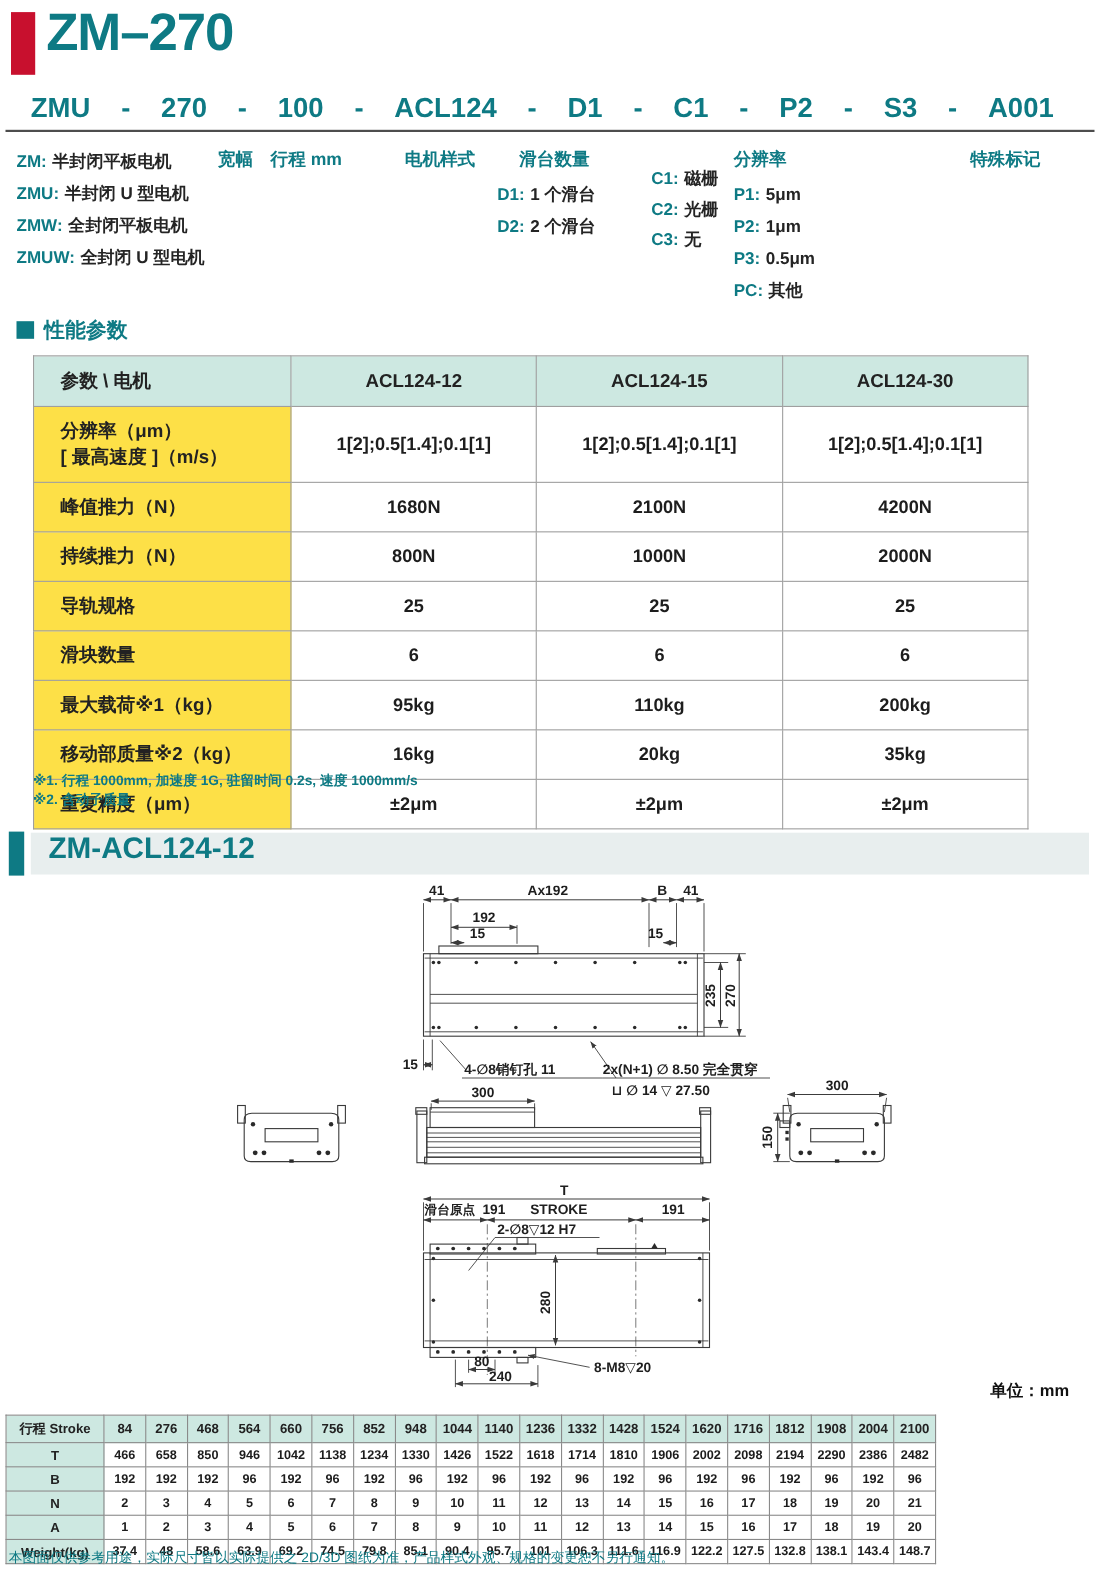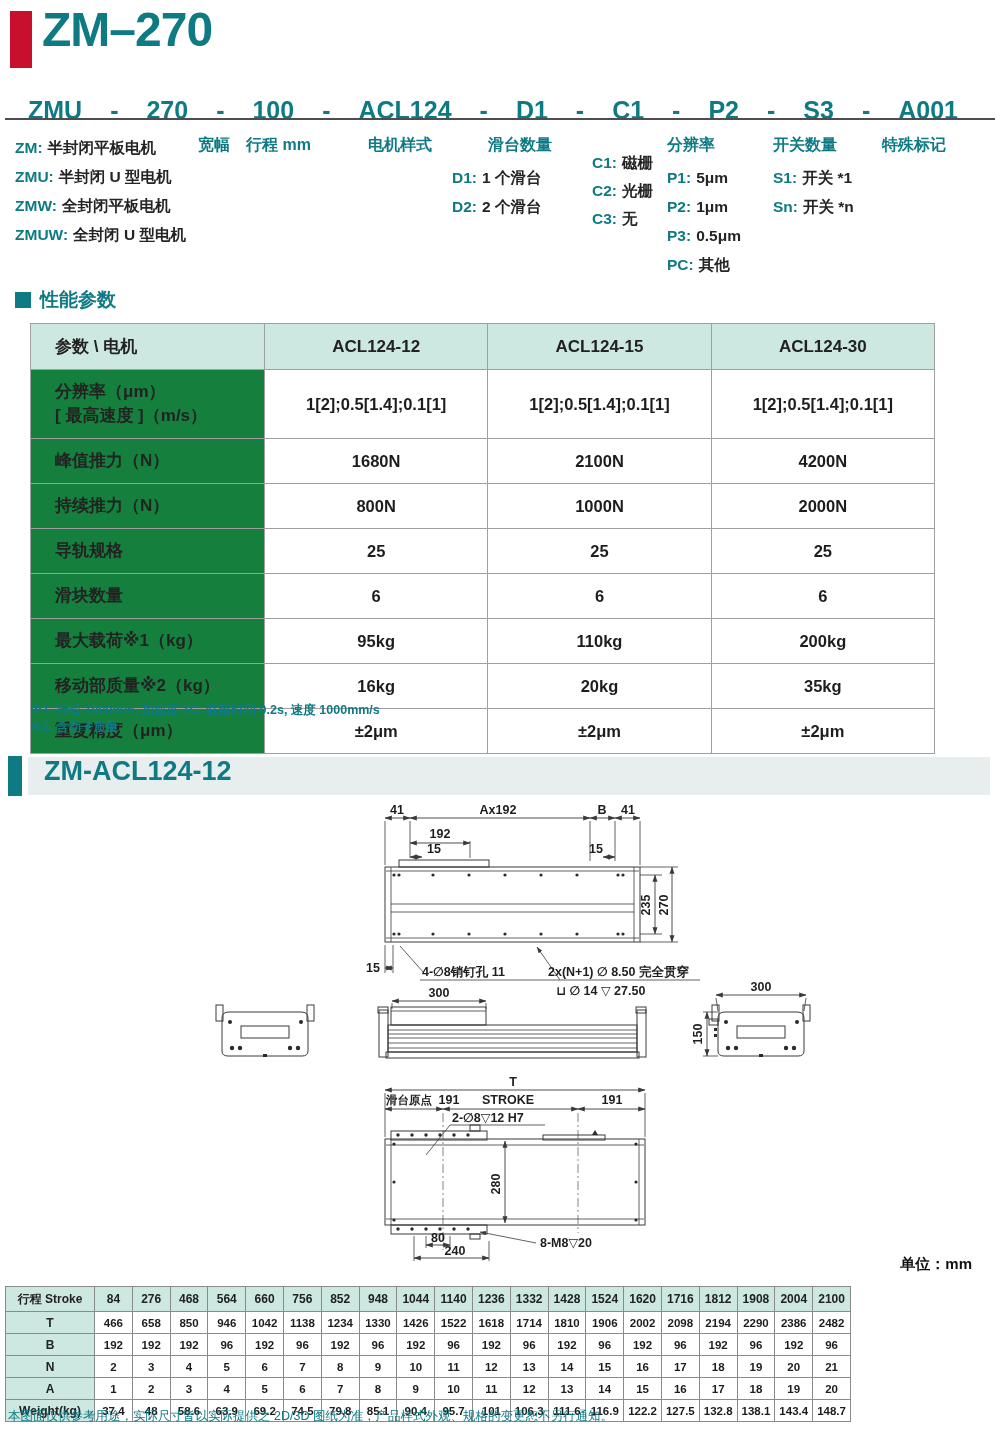--- a/index.html
+++ b/index.html
@@ -4,21 +4,21 @@
 <style>
   html,body{margin:0;padding:0;background:#ffffff;}
   body{font-family:"Liberation Sans","DejaVu Sans",sans-serif;color:#222;}
   #page{position:relative;width:1000px;height:1431px;background:#fff;overflow:hidden;}
   .abs{position:absolute;}
 
   
   #title-bar{left:10px;top:11px;width:22px;height:57px;background:#c8102e;}
   #page-title{left:42px;top:2px;font-size:48px;font-weight:800;color:#0e7a84;letter-spacing:-1px;}
   #model-code{left:28px;top:84px;right:42px;display:flex;justify-content:space-between;
-              font-size:25px;font-weight:800;color:#0e7a84;margin-top:12px;}
+              font-size:25px;font-weight:800;color:#0e7a84;}
   #code-rule{left:5px;top:118px;width:990px;height:2px;background:#4d4d4d;}
 
   
   .lg{position:absolute;font-size:15.5px;font-weight:700;color:#242424;}
   .lg-title{color:#0e7a84;font-size:16px;font-weight:800;margin-bottom:7px;}
   .lg-item{line-height:29px;white-space:nowrap;}
   .lg-item .code{color:#0e7a84;margin-right:5px;}
   #lg-encoder .lg-item{line-height:28px;}
 
   
@@ -27,21 +27,21 @@
   #perf-title{font-size:19px;font-weight:800;color:#0e7a84;}
   #sec2-strip{left:28px;top:757px;width:962px;height:38px;background:#e8eeee;}
   #sec2-bar{left:8px;top:756px;width:14px;height:40px;background:#0e7a84;}
   #sec2-title{left:44px;top:756px;font-size:27px;font-weight:800;color:#0e7a84;}
 
   
   #perf-wrap{left:30px;top:323px;width:905px;}
   table.ptable{border-collapse:collapse;width:905px;table-layout:fixed;}
   .ptable th,.ptable td{border:1px solid #9f9f9f;text-align:center;vertical-align:middle;}
   .ptable thead th{background:#cde8e1;font-size:17px;font-weight:700;padding:11px 4px;}
-  .ptable tbody th{background:#15803d;font-size:17px;font-weight:700;text-align:left;
+  .ptable tbody th{background:#fde047;font-size:17px;font-weight:700;text-align:left;
                    padding:10px 6px 10px 20px;white-space:pre-line;line-height:24px;}
   .ptable td{font-size:16.5px;font-weight:600;color:#1d1d1d;padding:10px 4px;}
   .ptable th.lblcol{width:205px;text-align:left;padding-left:24px;}
   #perf-notes{left:30px;top:702px;color:#0e7a84;font-size:12.5px;font-weight:700;line-height:17px;}
 
   
   #drawing-svg{left:0;top:805px;}
   .dln{stroke:#3a3a3a;stroke-width:1;fill:none;}
   .thin{stroke:#3a3a3a;stroke-width:0.8;fill:none;}
   .dim{stroke:#3a3a3a;stroke-width:0.9;fill:none;}
@@ -99,47 +99,40 @@
         <div class="lg-item"><span class="code">ZMUW:</span><span class="desc">全封闭 U 型电机</span></div>
       </div>
   </div>
   <div class="lg" style="left:198px;top:135px">
     <div class="lg-title">宽幅　行程 mm</div>
   </div>
   <div class="lg" style="left:368px;top:135px">
     <div class="lg-title">电机样式</div>
   </div>
   <div class="lg" style="left:452px;top:135px">
-    <div class="lg-title" style="margin-left:36px">滑台数量</div>
+    <div class="lg-title" style="margin-left:20px">滑台数量</div>
     <div>
         <div class="lg-item"><span class="code">D1:</span><span class="desc">1 个滑台</span></div>
         <div class="lg-item"><span class="code">D2:</span><span class="desc">2 个滑台</span></div>
       </div>
   </div>
   <div class="lg" id="lg-encoder" style="left:592px;top:149px">
     <div>
         <div class="lg-item"><span class="code">C1:</span><span class="desc">磁栅</span></div>
         <div class="lg-item"><span class="code">C2:</span><span class="desc">光栅</span></div>
         <div class="lg-item"><span class="code">C3:</span><span class="desc">无</span></div>
       </div>
   </div>
   <div class="lg" style="left:667px;top:135px">
     <div class="lg-title">分辨率</div>
     <div>
         <div class="lg-item"><span class="code">P1:</span><span class="desc">5μm</span></div>
         <div class="lg-item"><span class="code">P2:</span><span class="desc">1μm</span></div>
         <div class="lg-item"><span class="code">P3:</span><span class="desc">0.5μm</span></div>
         <div class="lg-item"><span class="code">PC:</span><span class="desc">其他</span></div>
-      </div>
-  </div>
-  <div class="lg" style="left:773px;top:135px">
-    <div class="lg-title">开关数量</div>
-    <div>
-        <div class="lg-item"><span class="code">S1:</span><span class="desc">开关 *1</span></div>
-        <div class="lg-item"><span class="code">Sn:</span><span class="desc">开关 *n</span></div>
       </div>
   </div>
   <div class="lg" style="left:882px;top:135px">
     <div class="lg-title">特殊标记</div>
   </div>
 
   <div class="abs" id="perf-header">
     <div id="perf-marker"></div>
     <div id="perf-title">性能参数</div>
   </div>

